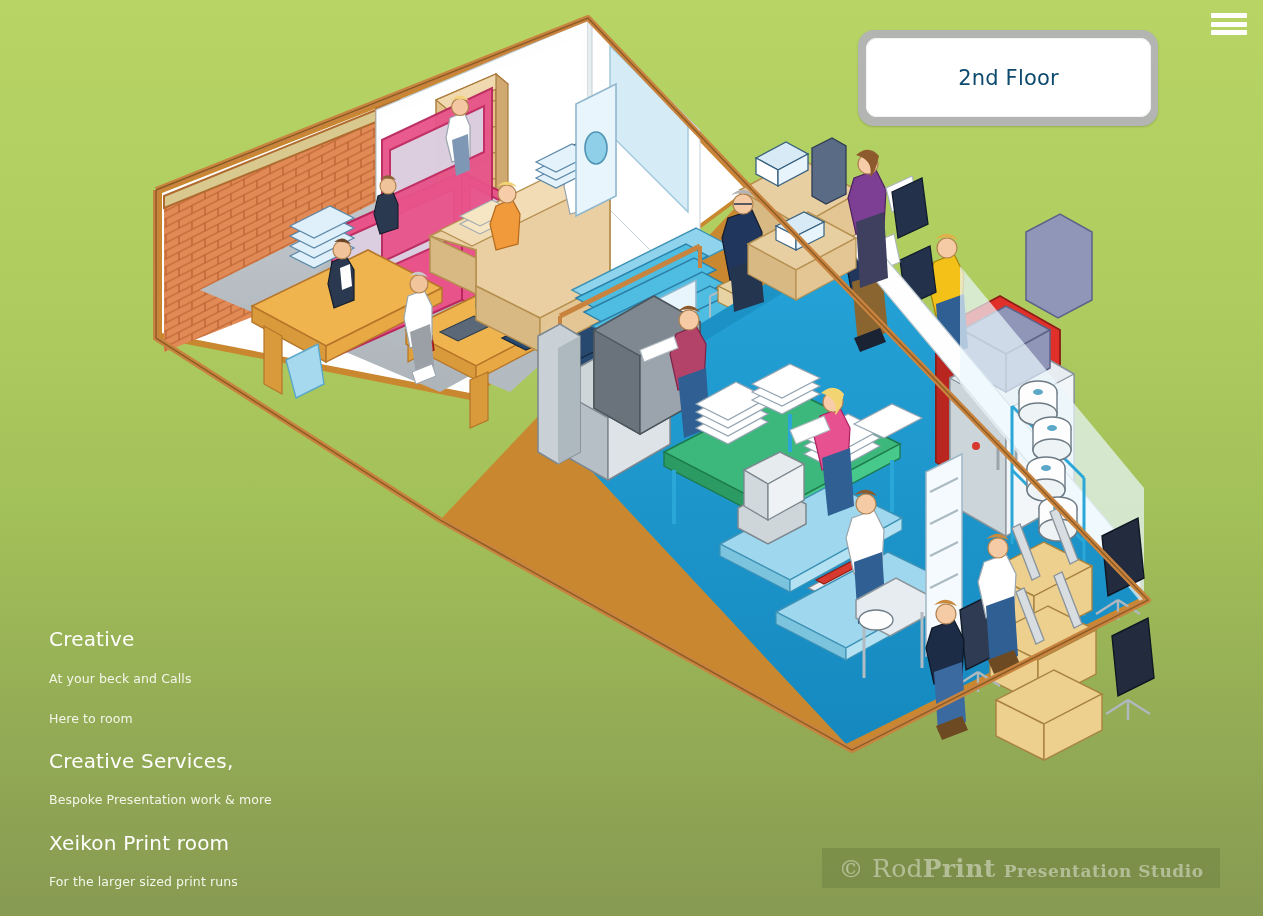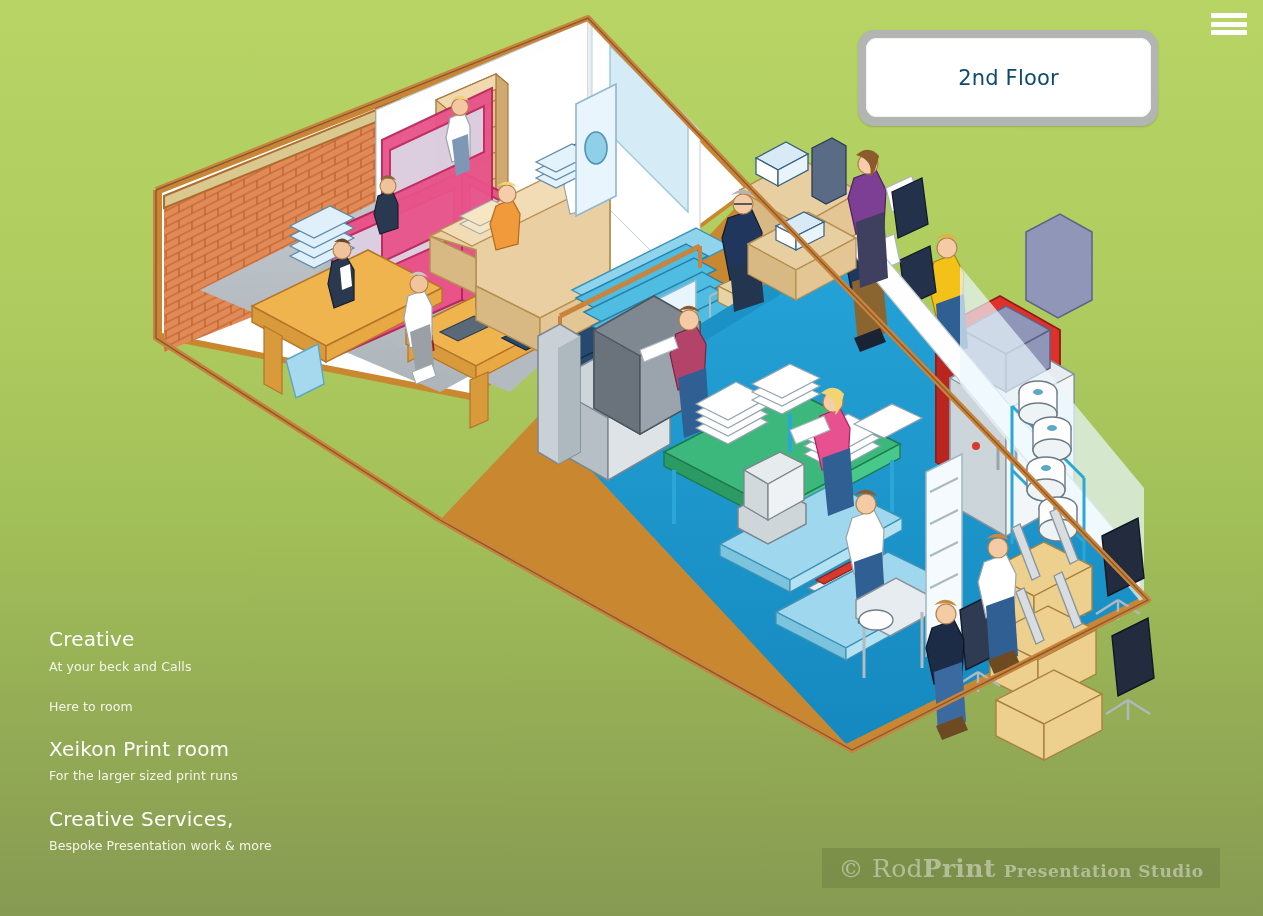--- a/index.html
+++ b/index.html
@@ -52,21 +52,21 @@
   .legend { position:absolute; left:49px; top:628px; width:430px; }
   .legend-item { margin-bottom:22px; }
   .legend-item:last-child { margin-bottom:0; }
   .legend-title {
     font-family:"DejaVu Sans", sans-serif;
     font-size:20px; color:#ffffff; line-height:1.18; letter-spacing:.2px;
     font-weight:400;
   }
   .legend-sub {
     font-family:"DejaVu Sans", sans-serif;
-    font-size:12.5px; color:#f4f6ea; line-height:1.45; margin-top:6px;
+    font-size:12.5px; color:#f4f6ea; line-height:1.45; margin-top:18px;
     letter-spacing:.1px;
   }
 
   
   .watermark {
     position:absolute; left:822px; top:848px; width:398px; height:40px;
     background:rgba(92,108,52,.30);
     display:flex; align-items:center; justify-content:center;
     pointer-events:none;
   }
@@ -654,26 +654,26 @@
 
   <div class="legend">
     <div class="legend-item">
       <div class="legend-title">Creative</div>
       <div class="legend-sub">At your beck and Calls</div>
     </div>
     <div class="legend-item">
       <div class="legend-sub">Here to room</div>
     </div>
     <div class="legend-item">
+      <div class="legend-title">Creative Services,</div>
+      <div class="legend-sub">Bespoke Presentation work &amp; more</div>
+    </div>
+    <div class="legend-item">
       <div class="legend-title">Xeikon Print room</div>
       <div class="legend-sub">For the larger sized print runs</div>
     </div>
-    <div class="legend-item">
-      <div class="legend-title">Creative Services,</div>
-      <div class="legend-sub">Bespoke Presentation work &amp; more</div>
-    </div>
   </div>
 
   <div class="watermark">
     <span class="wm-text"><span>©</span>&nbsp;<span>Rod</span><span class="b">Print</span>&nbsp;<span class="sm">Presentation Studio</span></span>
   </div>
 
 </div>
 
 </body></html>

